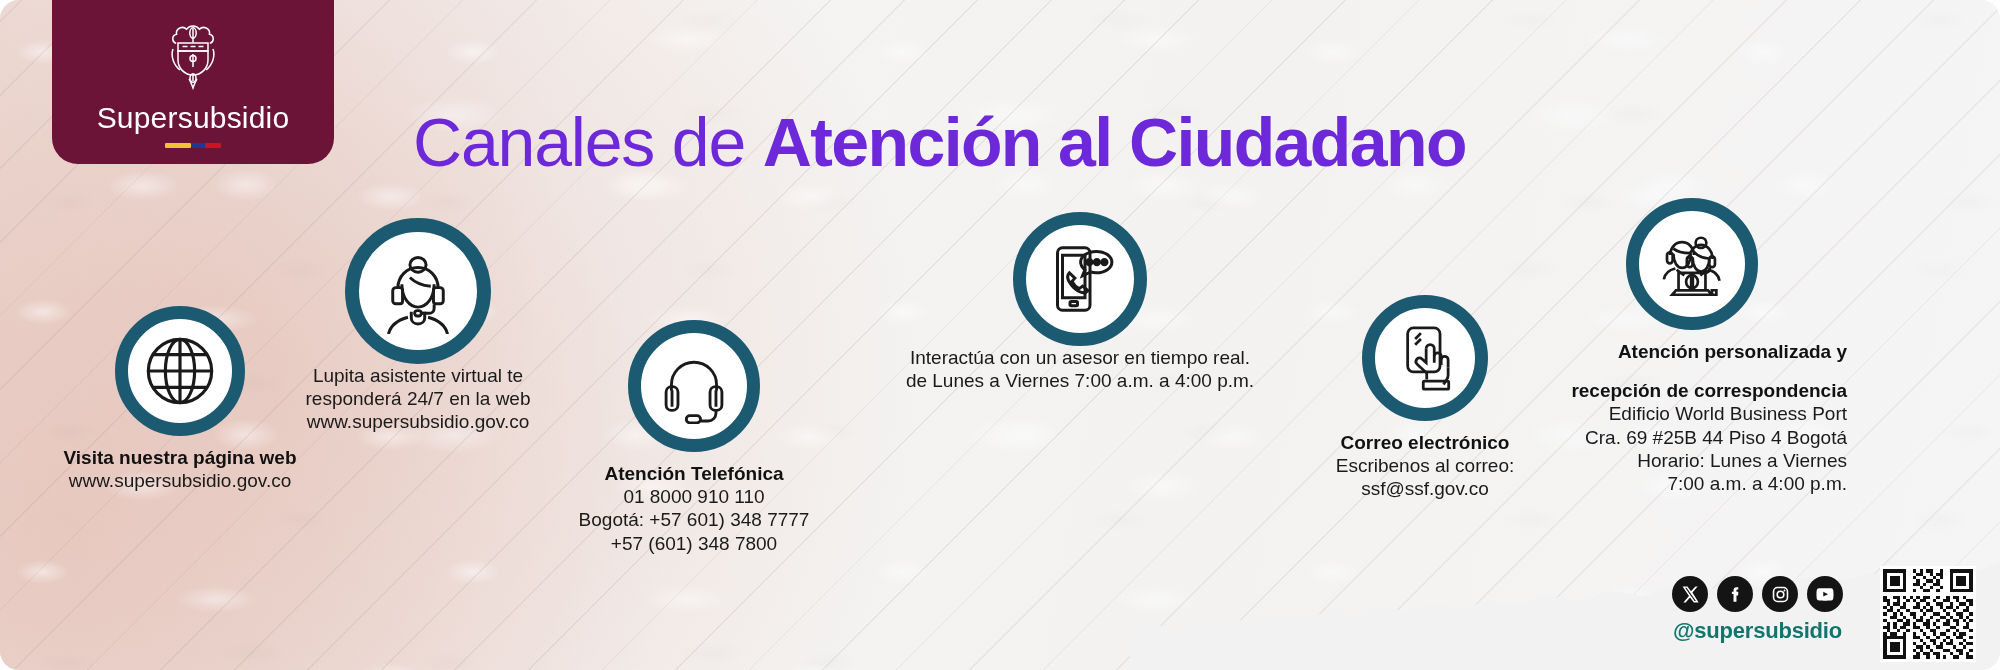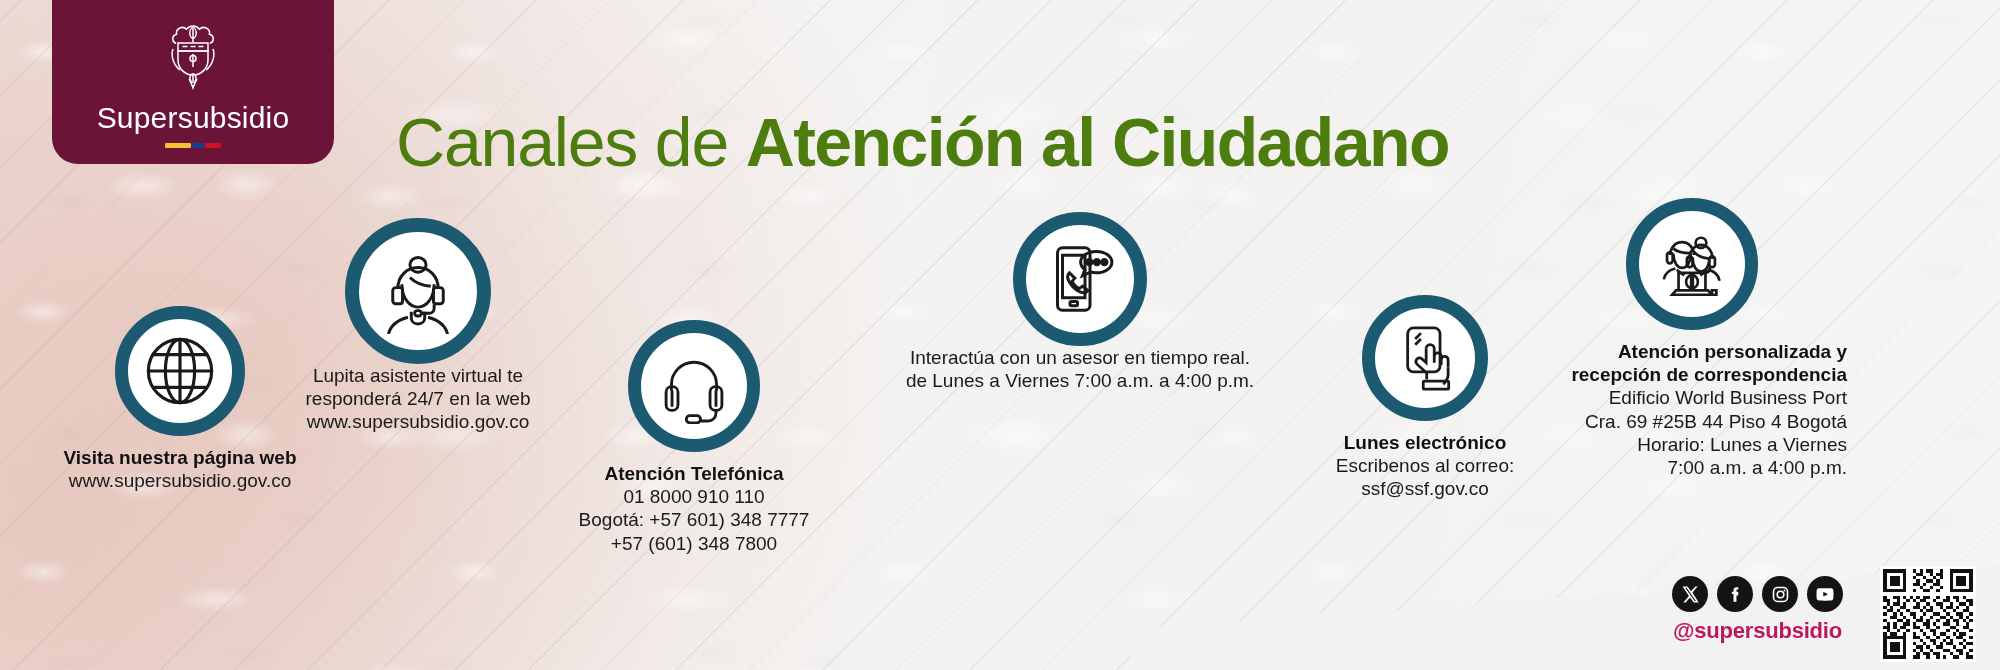--- a/index.html
+++ b/index.html
@@ -9,20 +9,21 @@
   }
   body {
     font-family: "Liberation Sans", sans-serif;
   }
   #banner {
     position: relative;
     width: 2000px;
     height: 670px;
     overflow: hidden;
     background: #f4f2f1;
+    border-radius: 19px;
   }
   
   .bg-base {
     position: absolute;
     inset: 0;
     background:
       radial-gradient(circle at 12% 55%, rgba(226,186,174,0.55) 0%, rgba(226,186,174,0.30) 18%, rgba(244,242,241,0) 38%),
       radial-gradient(circle at 3% 80%, rgba(224,180,167,0.45) 0%, rgba(244,242,241,0) 30%),
       linear-gradient(100deg, #f0e4e0 0%, #f2eceb 14%, #f5f4f3 28%, #f3f2f1 60%, #f6f5f5 100%);
   }
@@ -98,23 +99,23 @@
     display: flex;
     margin-top: 10px;
   }
   .flag-bar span { display: block; height: 5px; border-radius: 1px; }
   .flag-y { width: 26px; background: #f2c230; }
   .flag-b { width: 14px; background: #1d3a8f; }
   .flag-r { width: 16px; background: #cf1124; }
   
   .headline {
     position: absolute;
-    left: 396px;
+    left: 413px;
     top: 60px;
-    color: #4d7c0f;
+    color: #6d28d9;
     font-size: 68px;
     line-height: 1.06;
     white-space: nowrap;
     font-weight: 400;
     letter-spacing: -1.2px;
   }
   .headline b { font-weight: 700; letter-spacing: -1.6px; }
   
   .channel { position: absolute; text-align: center; }
   .icon-circle {
@@ -153,21 +154,21 @@
   .social-dot {
     width: 36px; height: 36px;
     border-radius: 50%;
     background: #141414;
     display: flex; align-items: center; justify-content: center;
   }
   .social-handle {
     margin-top: 6px;
     font-size: 22px;
     font-weight: 700;
-    color: #be185d;
+    color: #0f766e;
     letter-spacing: -.2px;
   }
   .qr {
     position: absolute;
     left: 1880px;
     top: 566px;
     width: 96px;
     height: 96px;
     background: #ffffff;
     border-radius: 6px;
@@ -284,21 +285,21 @@
         <rect x="17" y="6" width="28" height="38" rx="5"></rect>
         <path d="M23.5 15.5l5-5M23.5 20.5l5-5"></path>
         <path d="M33 24c0-2 1.6-3.5 3.5-3.5S40 22 40 24v12"></path>
         <path d="M40 30.5c0-1.7 1.4-3 3-3s3 1.3 3 3V38"></path>
         <path d="M46 33.5c0-1.7 1.4-3 3-3s3 1.3 3 3V40"></path>
         <path d="M33 24v12l-3.6-3.2c-1.4-1.3-3.5-1.1-4.6.4-1 1.4-.7 3.3.6 4.4L33.5 45v5.5"></path>
         <path d="M52 40v7c0 1.8-.5 3-1.6 4.3L48 55"></path>
         <rect x="30.5" y="52" width="22" height="7" rx="1"></rect>
       </svg>
     </div>
-    <div class="ch-title">Lunes electrónico</div>
+    <div class="ch-title">Correo electrónico</div>
     <div class="ch-line">Escribenos al correo:</div>
     <div class="ch-line">ssf@ssf.gov.co</div>
   </div>
 
   <div class="channel" style="left:1537px; top:198px; width:310px;text-align:right;">
     <div class="icon-circle" style="width:132px;height:132px;border-width:13px;">
       <svg width="82" height="82" viewBox="0 0 64 64" fill="none" stroke="#1a1a1a" stroke-width="2.1">
         <path d="M15 25c0-5.5 4-10 9.2-10s9.3 4.5 9.3 10"></path>
         <path d="M17.5 24c0 6.5 3 11 6.8 11s6.7-4.5 6.7-11"></path>
         <path d="M17.5 20c3 2.5 8 3.5 13 3.5"></path>
@@ -314,21 +315,21 @@
         <path d="M53.5 45c-.8-4.5-4.5-7.6-9-8.6"></path>
         <path d="M20 36.5L26 41M44 36.5L38.5 41"></path>
         <path d="M21.5 39h21v13.5h-21z"></path>
         <path d="M16.5 56h31l-3-3.5h-25z"></path>
         <ellipse cx="32" cy="45.8" rx="4.6" ry="5.1"></ellipse>
         <path d="M32 41.5v8.6" stroke-width="3.4"></path>
         <path d="M47.5 52.5h3.5v3.5h-3.5z"></path>
       </svg>
     </div>
     <div class="ch-title">Atención personalizada y</div>
-    <div class="ch-title" style="margin-top:0">recepción de correspondencia</div>
+    <div class="ch-title" style="margin-top:16px">recepción de correspondencia</div>
     <div class="ch-line">Edificio World Business Port</div>
     <div class="ch-line">Cra. 69 #25B 44 Piso 4 Bogotá</div>
     <div class="ch-line">Horario:  Lunes a Viernes</div>
     <div class="ch-line">7:00 a.m. a 4:00 p.m.</div>
   </div>
 
   <div class="social-wrap">
     <div class="social-row">
       <a class="social-dot">
         <svg width="19" height="19" viewBox="0 0 24 24" fill="#ffffff">

